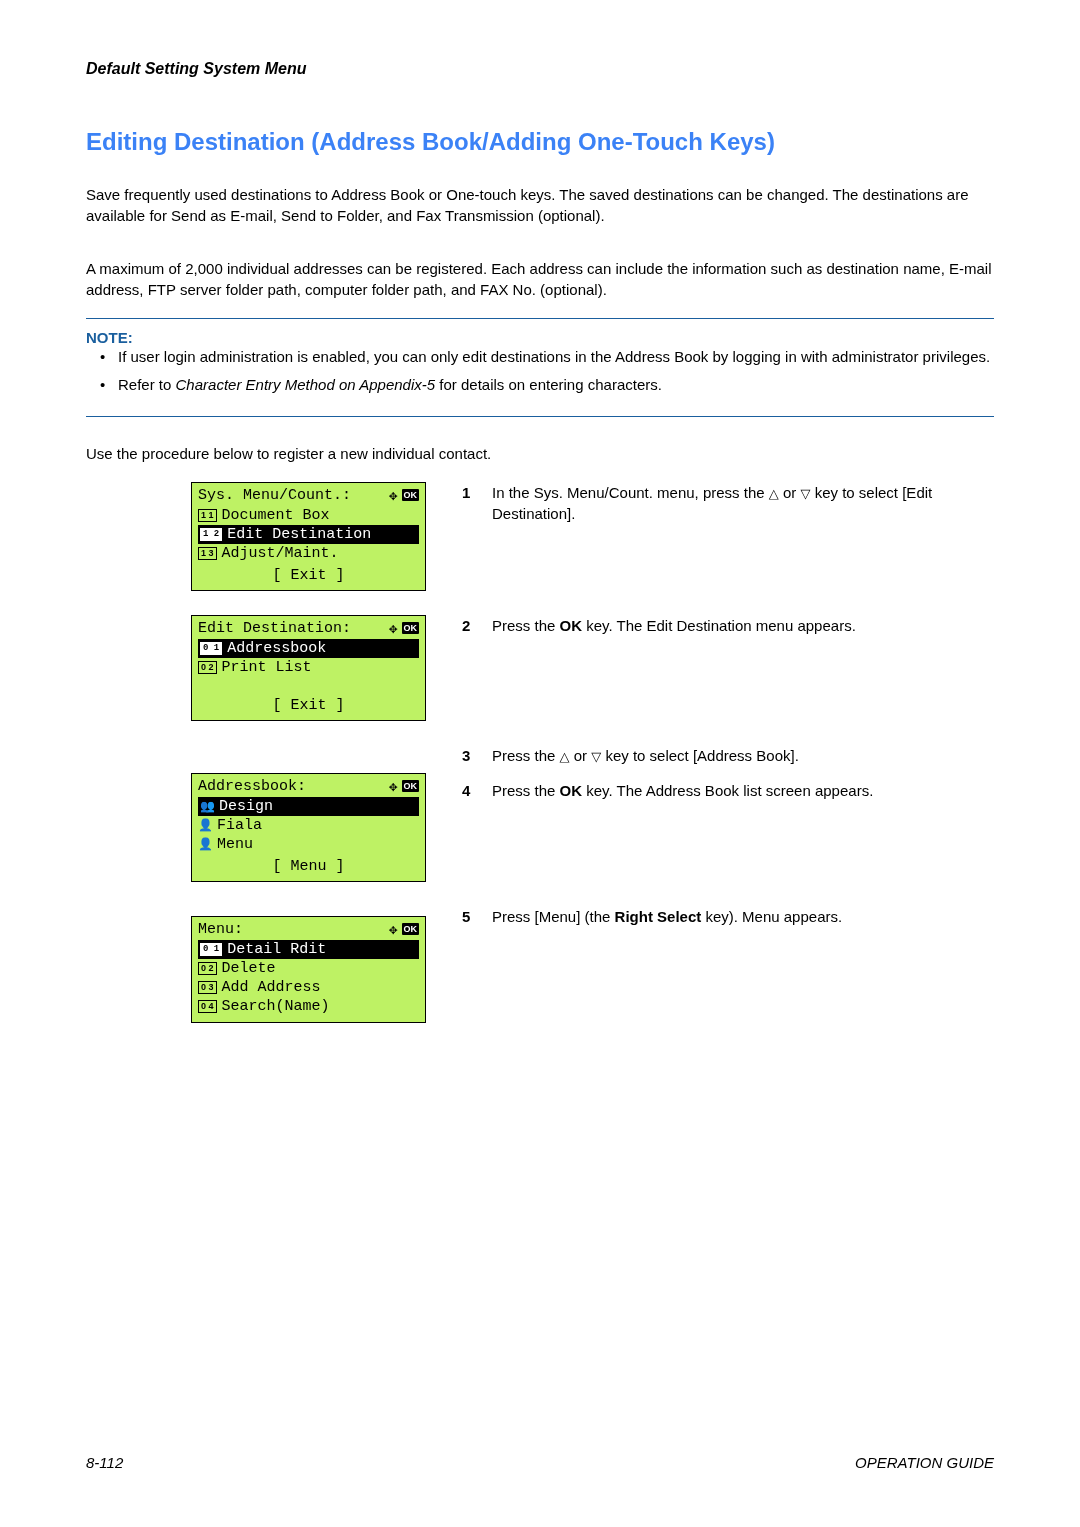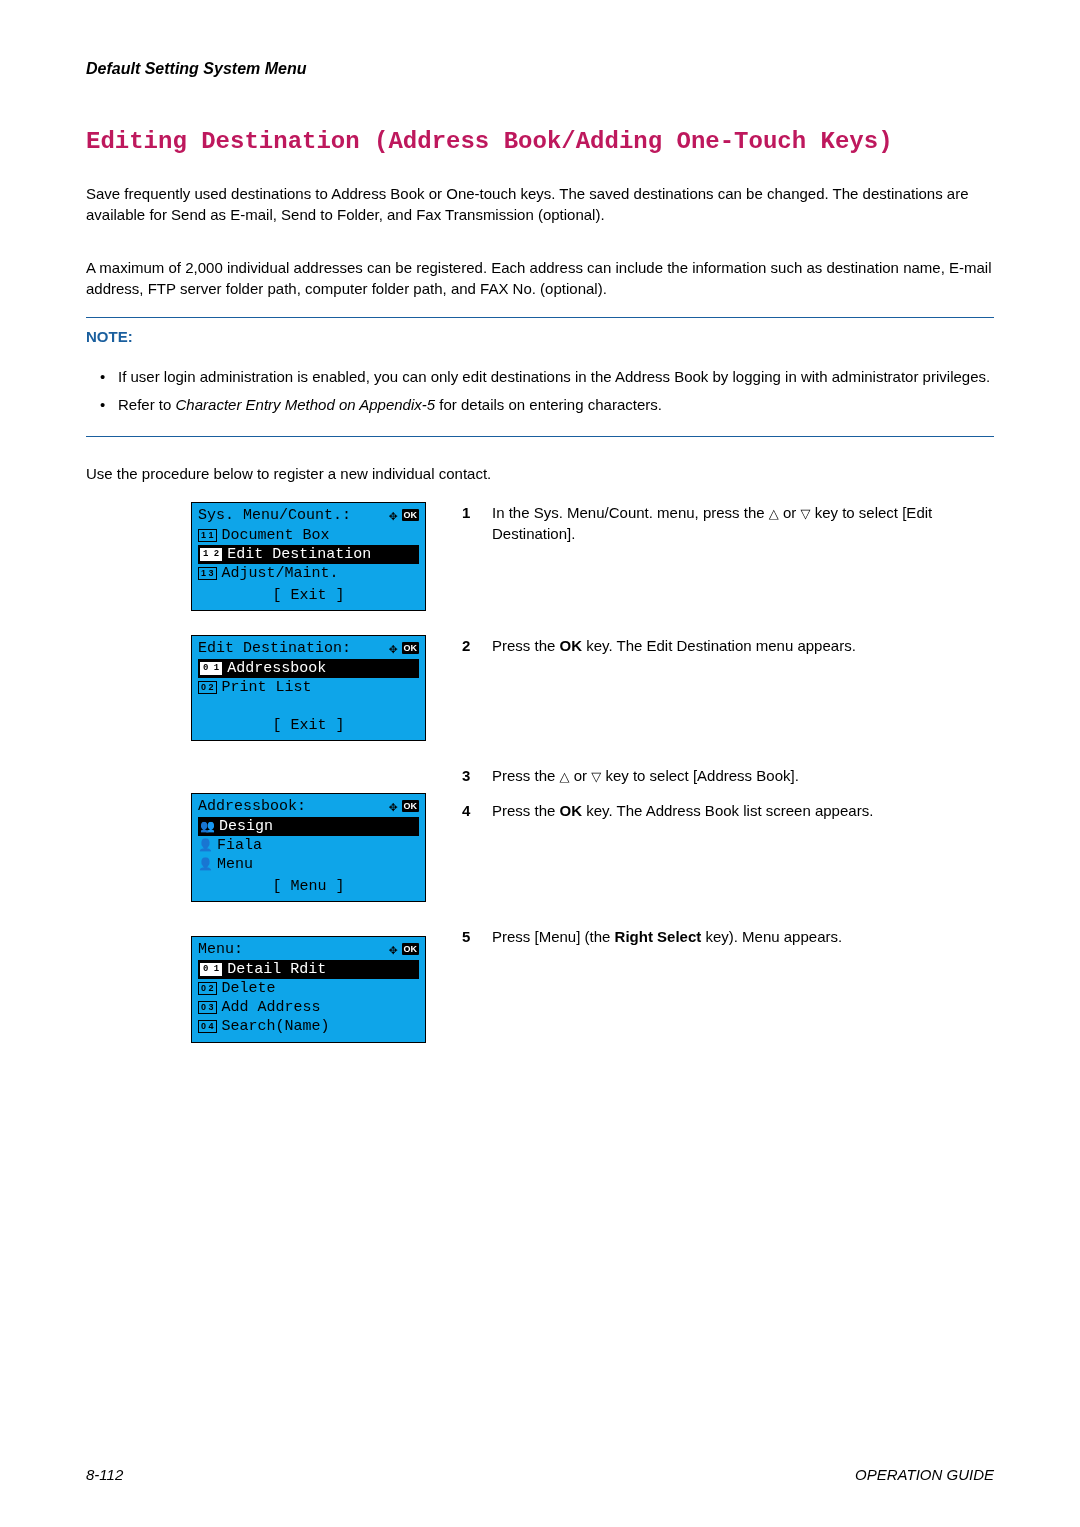--- a/index.html
+++ b/index.html
@@ -16,25 +16,24 @@
     height: 100%;
     position: relative;
   }
   .header-line {
     font-style: italic;
     font-weight: bold;
     font-size: 16px;
     margin-bottom: 50px;
   }
   .title {
-    color: #be185d;
+    color: #3b82f6;
     font-size: 24px;
     font-weight: bold;
     margin-bottom: 28px;
-    font-family: Liberation Mono, monospace;
   }
   .intro {
     font-size: 15px;
     line-height: 1.4;
     margin-bottom: 32px;
   }
   .subhead {
     font-weight: bold;
     font-size: 19px;
     margin-bottom: 18px;
@@ -47,21 +46,21 @@
   .note-block {
     border-top: 1px solid #1a5f9e;
     border-bottom: 1px solid #1a5f9e;
     padding: 10px 0 14px 0;
     margin-bottom: 26px;
   }
   .note-label {
     color: #1a5f9e;
     font-weight: bold;
     font-size: 15px;
-    margin-bottom: 21px;
+    margin-bottom: 0;
   }
   .note-list {
     list-style: none;
     padding-left: 14px;
     font-size: 15px;
     line-height: 1.45;
   }
   .note-list li { position: relative; padding-left: 18px; margin-bottom: 6px; }
   .note-list li::before { content: "•"; position: absolute; left: 0; }
   .step-row {
@@ -74,21 +73,21 @@
   .step-line { display: flex; font-size: 15px; line-height: 1.45; margin-bottom: 14px; }
   .step-num { font-weight: bold; width: 30px; flex-shrink: 0; }
   .step-body { flex: 1; }
   .lcd {
     border: 1px solid #000;
     width: 235px;
     margin-left: 105px;
     font-family: "Courier New", monospace;
     font-size: 15px;
     padding: 4px 6px 6px 6px;
-    background: #0ea5e9;
+    background: #bef264;
   }
   .lcd-title-row {
     display: flex;
     align-items: center;
     justify-content: space-between;
     margin-bottom: 2px;
     white-space: nowrap;
   }
   .lcd-title-text { flex: 1; }
   .lcd-icons { display: flex; align-items: center; gap: 4px; }
@@ -121,21 +120,21 @@
     line-height: 1;
   }
   .lcd-row.sel .num-badge { border-color: #fff; background: #fff; color: #000; font-family: Liberation Mono, monospace; }
   .num-badge.inv { background: #000; color: #fff; }
   .lcd-bottom { text-align: center; margin-top: 4px; }
   .softkey { font-family: "Courier New", monospace; }
   .person-icon, .group-icon { font-size: 12px; width: 14px; display: inline-block; text-align: center; }
   .italic { font-style: italic; }
   .footer {
     position: absolute;
-    bottom: 44px;
+    bottom: 56px;
     left: 86px;
     right: 86px;
     display: flex;
     justify-content: space-between;
     font-style: italic;
     font-size: 15px;
   }
   .footer .right { font-weight: normal; }
   .tri { font-size: 13px; }
 </style>

